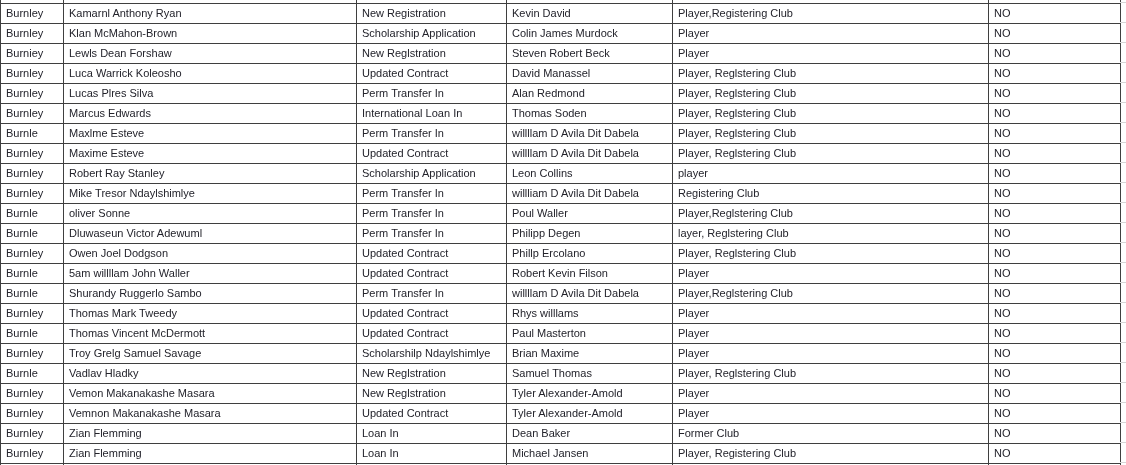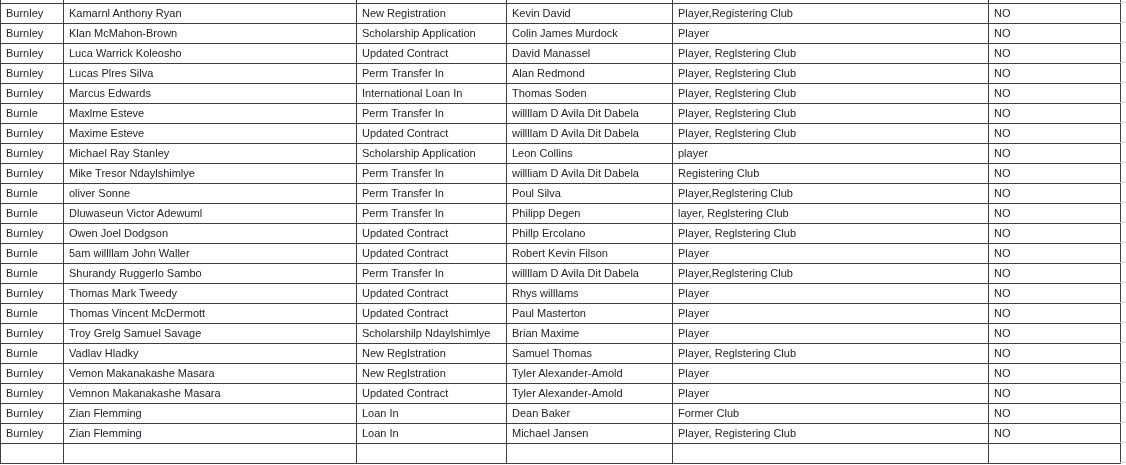--- a/index.html
+++ b/index.html
@@ -75,20 +75,28 @@
           </tr>
           <tr>
             <td>Burnley</td>
             <td>Klan McMahon-Brown</td>
             <td>Scholarship Application</td>
             <td>Colin James Murdock</td>
             <td>Player</td>
             <td>NO</td>
           </tr>
           <tr>
+            <td>Burniey</td>
+            <td>Lewls Dean Forshaw</td>
+            <td>New Reglstration</td>
+            <td>Steven Robert Beck</td>
+            <td>Player</td>
+            <td>NO</td>
+          </tr>
+          <tr>
             <td>Burnley</td>
             <td>Luca Warrick Koleosho</td>
             <td>Updated Contract</td>
             <td>David Manassel</td>
             <td>Player, Reglstering Club</td>
             <td>NO</td>
           </tr>
           <tr>
             <td>Burnley</td>
             <td>Lucas Plres Silva</td>
@@ -116,39 +124,39 @@
           <tr>
             <td>Burnley</td>
             <td>Maxime Esteve</td>
             <td>Updated Contract</td>
             <td>willllam D Avila Dit Dabela</td>
             <td>Player, Reglstering Club</td>
             <td>NO</td>
           </tr>
           <tr>
             <td>Burnley</td>
-            <td>Michael Ray Stanley</td>
+            <td>Robert Ray Stanley</td>
             <td>Scholarship Application</td>
             <td>Leon Collins</td>
             <td>player</td>
             <td>NO</td>
           </tr>
           <tr>
             <td>Burnley</td>
             <td>Mike Tresor Ndaylshimlye</td>
             <td>Perm Transfer In</td>
             <td>willliam D Avila Dit Dabela</td>
             <td>Registering Club</td>
             <td>NO</td>
           </tr>
           <tr>
             <td>Burnle</td>
             <td>oliver Sonne</td>
             <td>Perm Transfer In</td>
-            <td>Poul Silva</td>
+            <td>Poul Waller</td>
             <td>Player,Reglstering Club</td>
             <td>NO</td>
           </tr>
           <tr>
             <td>Burnle</td>
             <td>Dluwaseun Victor Adewuml</td>
             <td>Perm Transfer In</td>
             <td>Philipp Degen</td>
             <td>layer, Reglstering Club</td>
             <td>NO</td>

